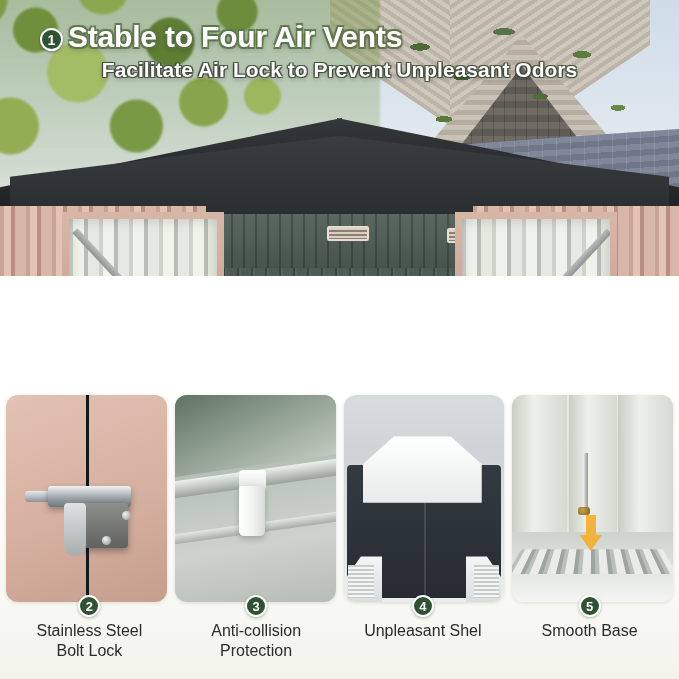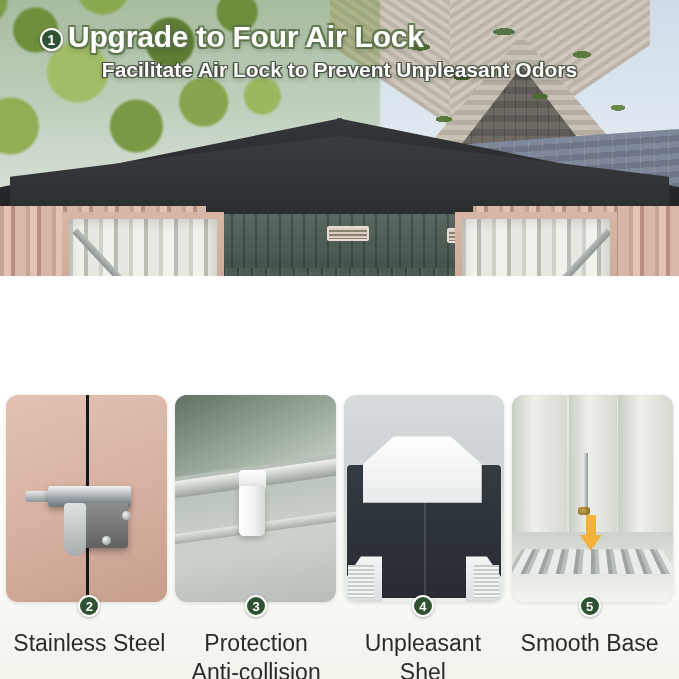--- a/index.html
+++ b/index.html
@@ -463,23 +463,22 @@
   .badge {
     position: absolute; left: 50%; top: 0; transform: translateX(-50%);
     width: 22px; height: 22px; border-radius: 50%;
     background: #2f5233; border: 2px solid #ffffff;
     color: #fff; font-size: 13px; font-weight: bold;
     display: flex; align-items: center; justify-content: center;
     box-shadow: 0 1px 3px rgba(0,0,0,.3);
   }
   .label-text {
     position: absolute; left: 0; top: 26px; width: 100%;
-    font-size: 23px; color: #2b2b2b; line-height: 1.25;
+    font-size: 16px; color: #2b2b2b; line-height: 1.25;
     padding: 0 4px;
-    margin-top: 8px;
   }
 </style>
 </head>
 <body>
 
 <div id="stage">
 
   <div class="hero">
     <div class="sky"></div>
 
@@ -561,21 +560,21 @@
       </div>
     </div>
 
     <div class="fade"></div>
     <div class="fade2"></div>
     <div class="fade-curve"></div>
   </div>
 
   <div class="headline">
     <div class="badge1">1</div>
-    <div class="title">Upgrade to Four Air Lock</div>
+    <div class="title">Stable to Four Air Vents</div>
     <div class="subtitle">Facilitate Air Lock to Prevent Unpleasant Odors</div>
   </div>
 
   <div class="bottom">
 
     <div class="cards">
 
       <div class="card c-lock">
         <div class="door-split"></div>
         <div class="bolt-rod"></div>
@@ -616,27 +615,28 @@
             <div class="head"></div>
         </div>
       </div>
     </div>
 
     <div class="labels">
       <div class="label-col">
         <div class="badge">2</div>
         <div class="label-text">
           <div>Stainless Steel</div>
+          <div>Bolt Lock</div>
         </div>
       </div>
       <div class="label-col">
         <div class="badge">3</div>
         <div class="label-text">
+          <div>Anti-collision</div>
           <div>Protection</div>
-          <div>Anti-collision</div>
         </div>
       </div>
       <div class="label-col">
         <div class="badge">4</div>
         <div class="label-text">
           <div>Unpleasant Shel</div>
         </div>
       </div>
       <div class="label-col">
         <div class="badge">5</div>

